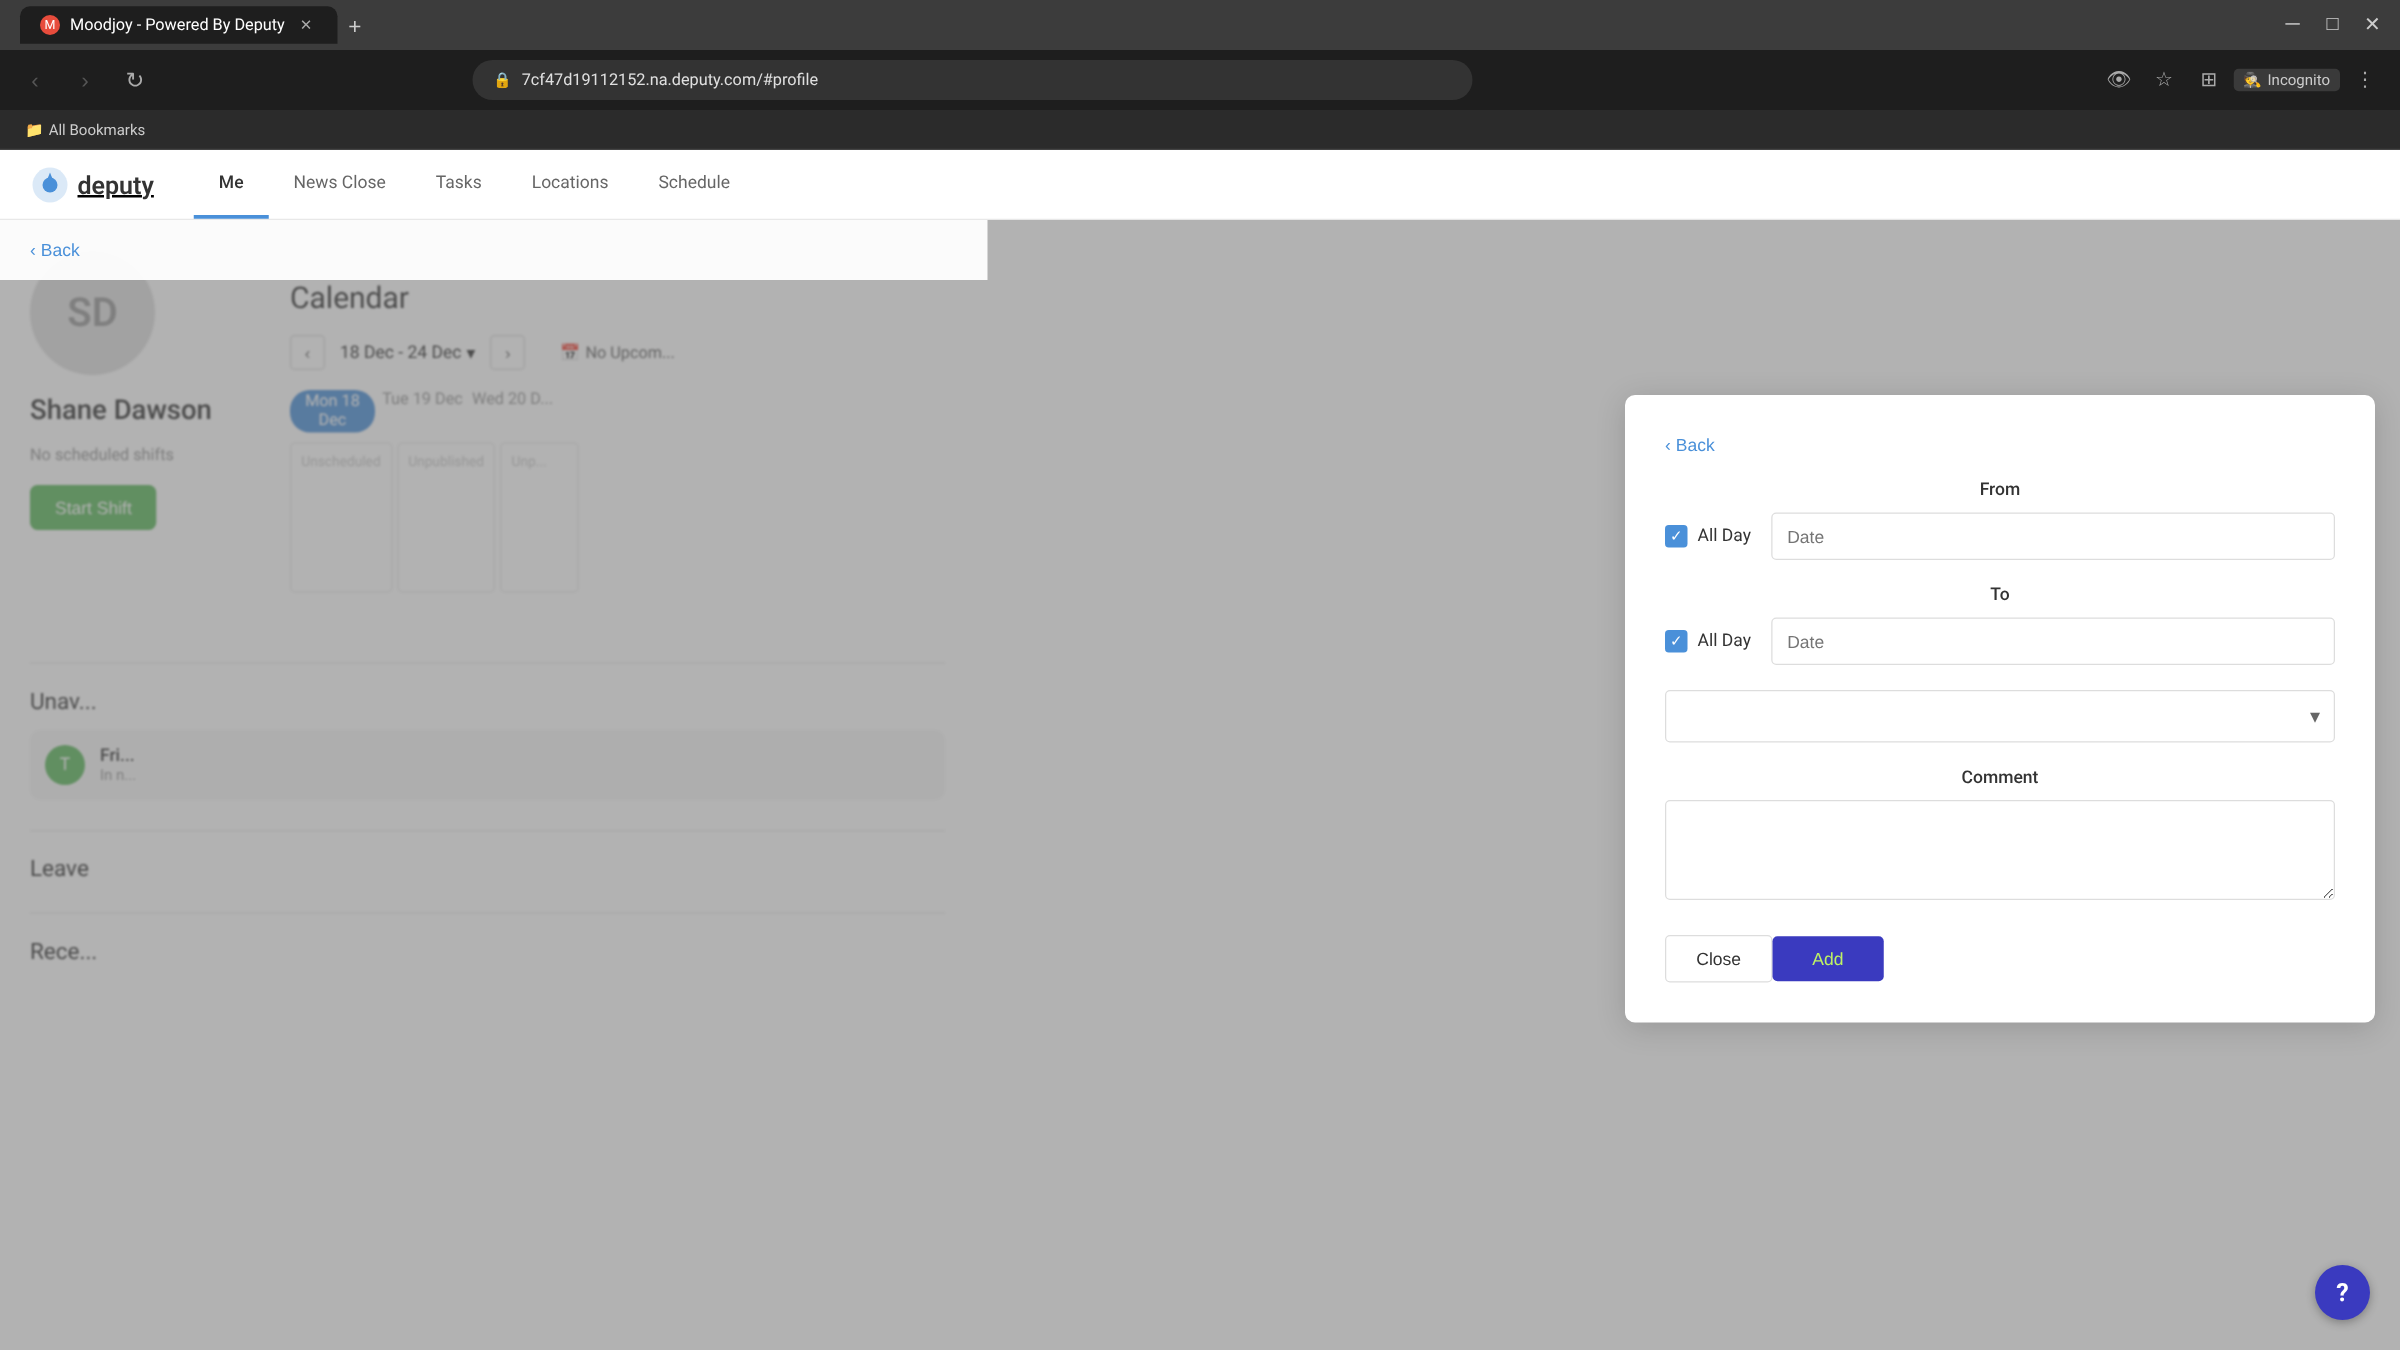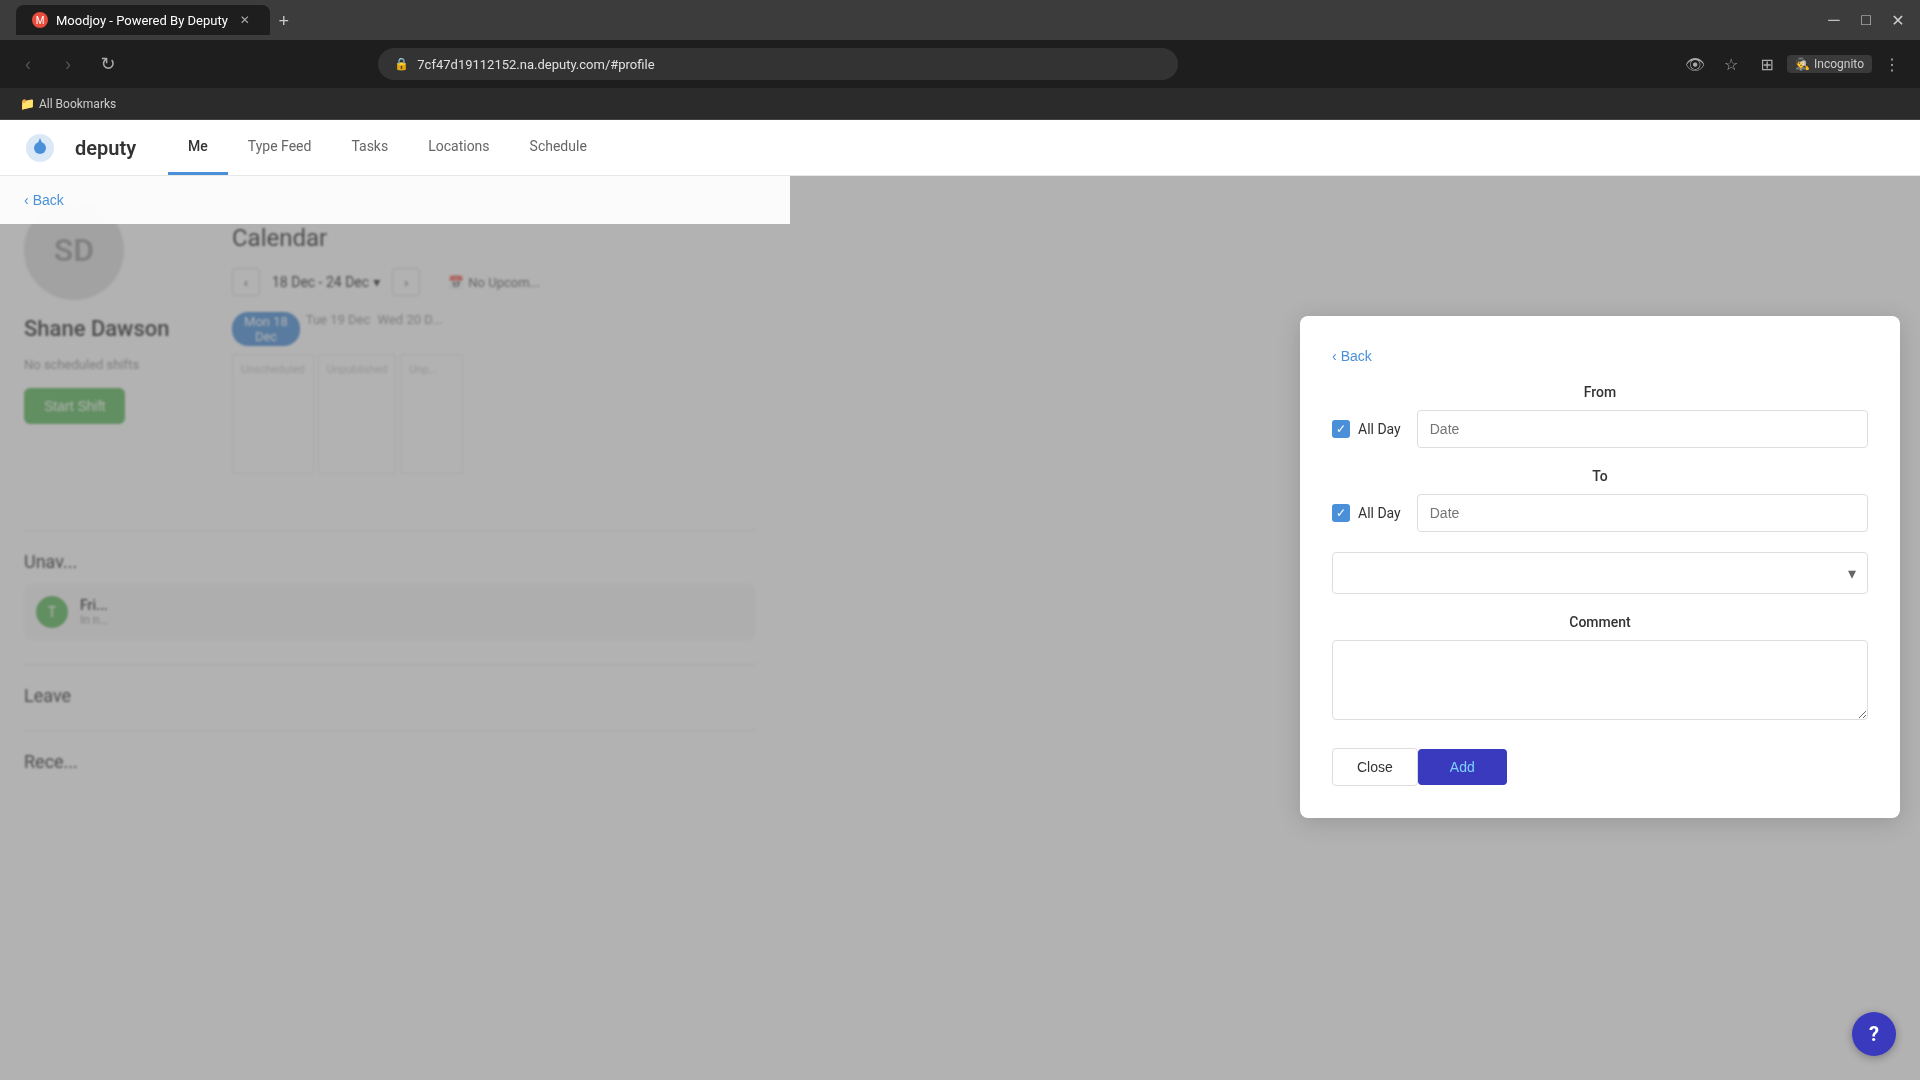--- a/index.html
+++ b/index.html
@@ -197,22 +197,23 @@
       height: 56px;
       display: flex;
       align-items: center;
       padding: 0 24px;
       gap: 0;
       flex-shrink: 0;
     }
     .logo {
       display: flex;
       align-items: center;
-      gap: 19px;
+      gap: 6px;
       margin-right: 32px;
+      text-decoration: underline;
     }
     .logo-icon {
       width: 32px;
       height: 32px;
       color: #4a90d9;
     }
     .logo-text {
       font-size: 20px;
       font-weight: 600;
       color: #333;
@@ -544,21 +545,21 @@
       background: none;
       border: 1px solid #ddd;
       border-radius: 4px;
       padding: 10px 24px;
       font-size: 14px;
       color: #333;
       cursor: pointer;
     }
     .add-btn {
       background: #3a3abf;
-      color: #7dd3fc;
+      color: #bef264;
       border: none;
       border-radius: 4px;
       padding: 10px 32px;
       font-size: 14px;
       cursor: pointer;
       font-weight: 500;
     }
 
     
     .help-btn {
@@ -647,21 +648,21 @@
       <div class="logo">
         <svg class="logo-icon" viewBox="0 0 32 32" fill="none">
           <circle cx="16" cy="16" r="14" fill="#4a90d9" opacity="0.2"></circle>
           <circle cx="16" cy="16" r="6" fill="#4a90d9"></circle>
           <path d="M16 6 L20 16 L16 14 L12 16 Z" fill="#4a90d9"></path>
         </svg>
         <span class="logo-text">deputy</span>
       </div>
       <div class="nav-items">
         <a class="nav-item active">Me</a>
-        <a class="nav-item">Type Feed</a>
+        <a class="nav-item">News Close</a>
         <a class="nav-item">Tasks</a>
         <a class="nav-item">Locations</a>
         <a class="nav-item">Schedule</a>
       </div>
     </div>
 
     <div class="main-area">
 
       <div class="left-panel">
         <div style="display:flex; gap: 24px;">

